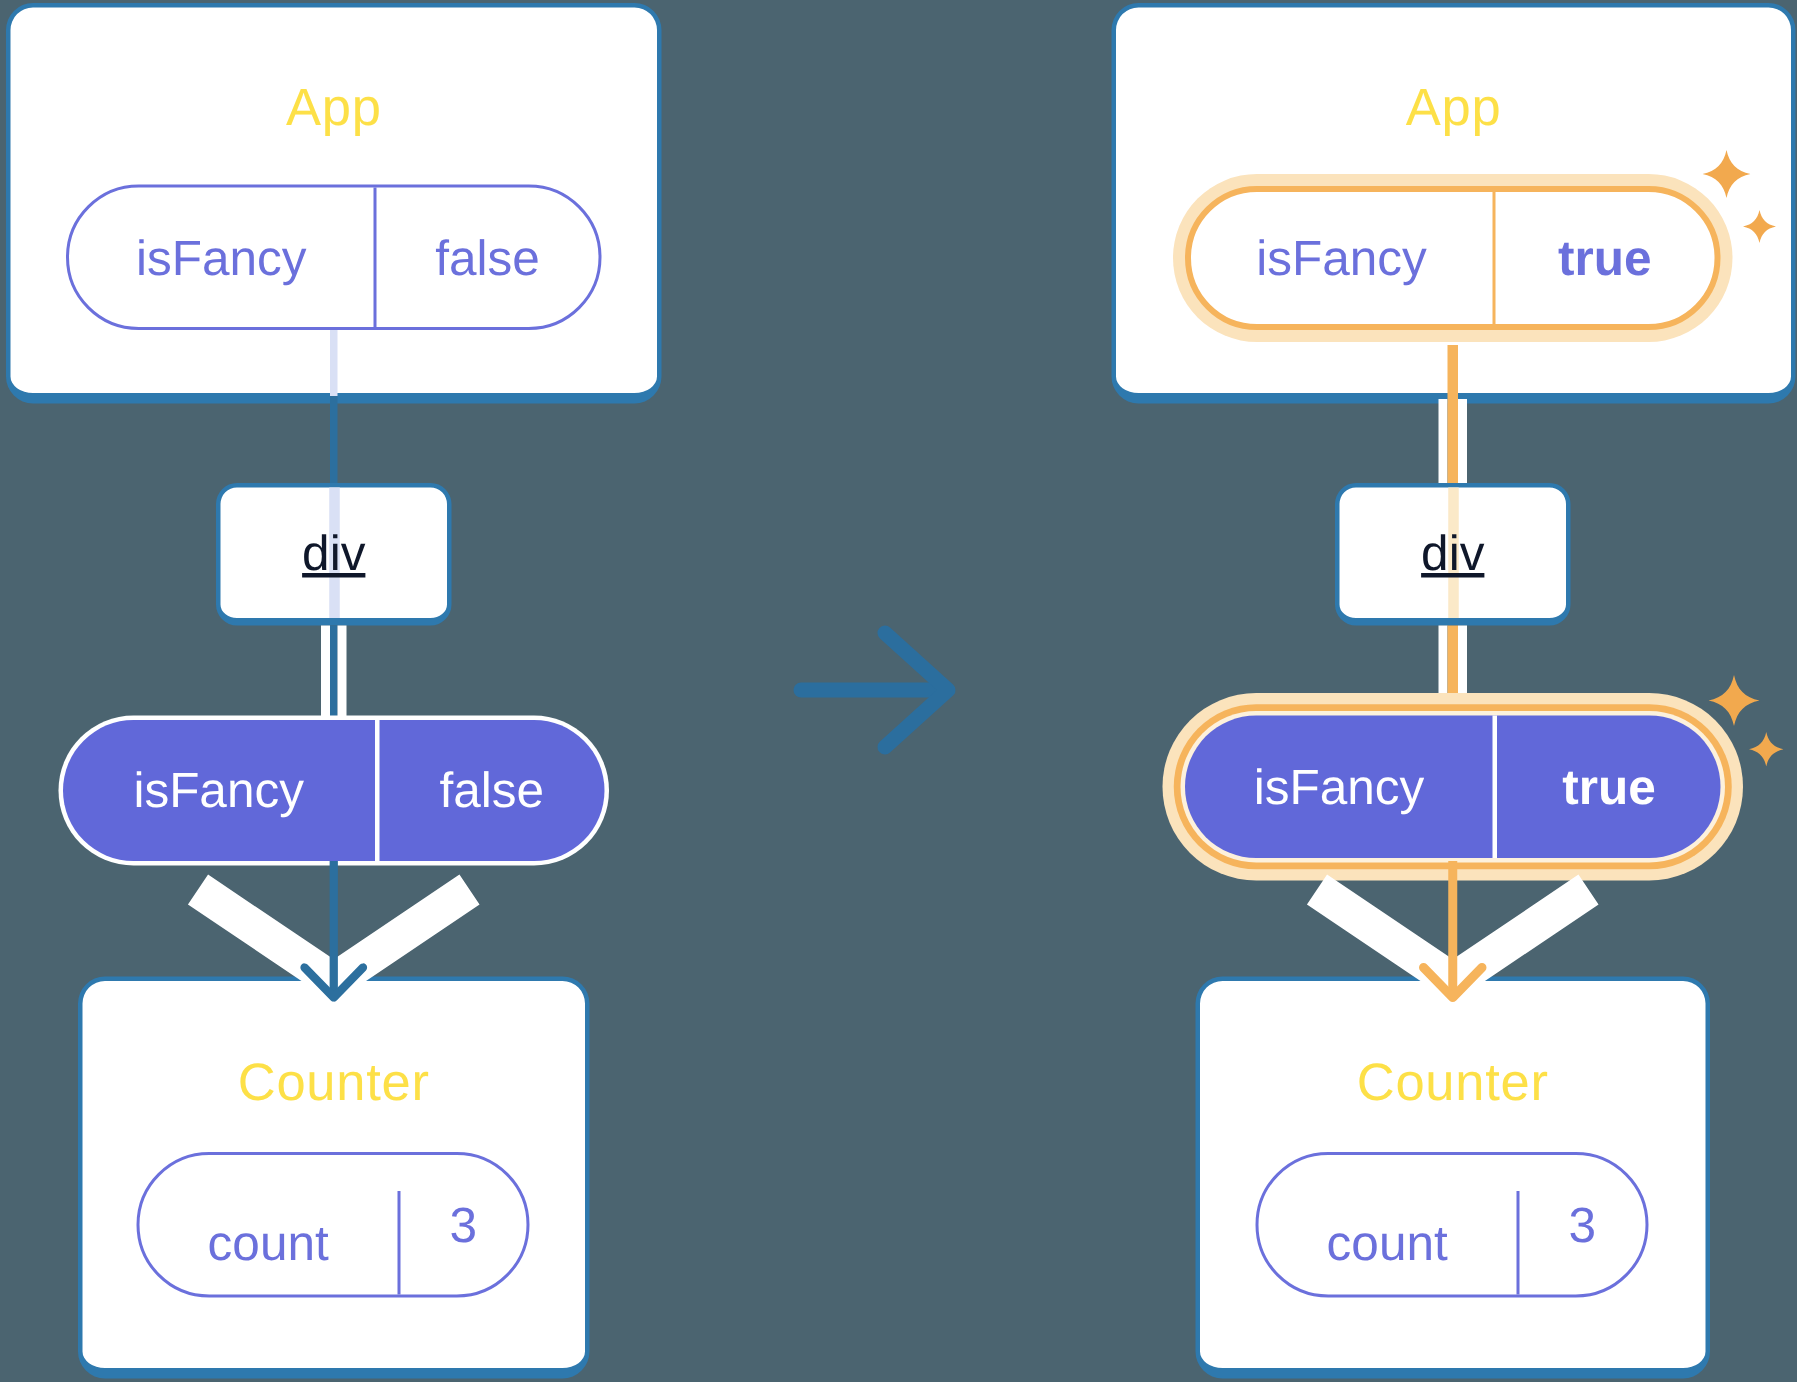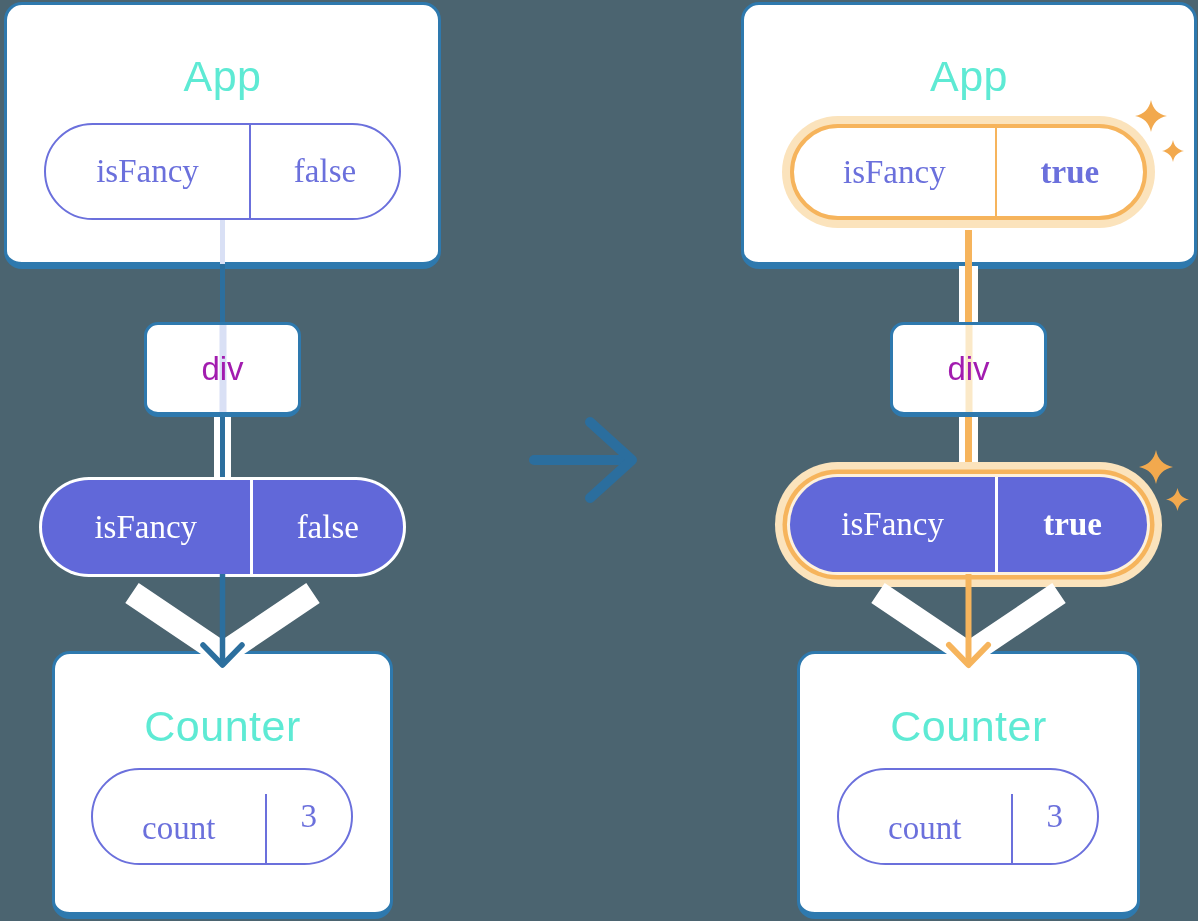--- a/index.html
+++ b/index.html
@@ -7,39 +7,39 @@
     width:1198px;height:921px;background:#4B6470;
     font-family:"Liberation Sans",sans-serif;position:relative;overflow:hidden;
   }
   .stage{position:absolute;inset:0;}
   .tree{position:absolute;inset:0;pointer-events:none;}
   .card{
     position:absolute;background:#fff;border:3px solid #2E79AE;border-bottom-width:7px;
     border-radius:18px;box-sizing:border-box;z-index:1;
   }
   .card-title{
-    position:absolute;text-align:center;color:#5eead4;font-size:43px;font-weight:500;
+    position:absolute;text-align:center;color:#fde047;font-size:35px;font-weight:500;
     z-index:2;letter-spacing:.5px;
   }
   .divbox{
     position:absolute;background:#fff;border:3px solid #2E79AE;border-bottom-width:5px;
     border-radius:14px;box-sizing:border-box;display:flex;align-items:center;justify-content:center;z-index:1;
   }
-  .divlabel{color:#a21caf;font-size:33px;font-weight:500;z-index:2;}
+  .divlabel{color:#0f172a;font-size:33px;font-weight:500;z-index:2;text-decoration:underline;}
   .stripe{position:absolute;top:0;bottom:0;left:50%;transform:translateX(-50%);width:7px;z-index:1;}
   .stripe.lav{background:#D9E0F5;}
   .stripe.peach{background:#FBE9C8;}
   .vline{position:absolute;z-index:2;}
   .vline.blue{background:#2C6F9E;}
   .vline.white{background:#fff;}
   .vline.orange{background:#F6B45C;}
   .vline.lav{background:#D9E0F5;}
   .pill{
     position:absolute;display:flex;border-radius:999px;box-sizing:border-box;
-    font-size:33px;z-index:3;align-items:stretch;font-family:Liberation Serif, serif;
+    font-size:33px;z-index:3;align-items:stretch;
   }
   .cell{display:flex;align-items:center;justify-content:center;}
   .key57{flex:0 0 57.5%;}
   .key66{flex:0 0 66.5%;margin-top:24px;}
   .val{flex:1 1 auto;}
   .pill-outline{background:#fff;border:2.5px solid #6B70DC;color:#6B70DC;}
   .pill-outline .key57,.pill-outline .key66{border-right:2.5px solid #6B70DC;}
   .pill-solid{background:#6168D9;color:#fff;box-shadow:0 0 0 3px #ffffff;}
   .pill-solid .key57{border-right:3px solid #fff;}
   .pill-hl-outline{

